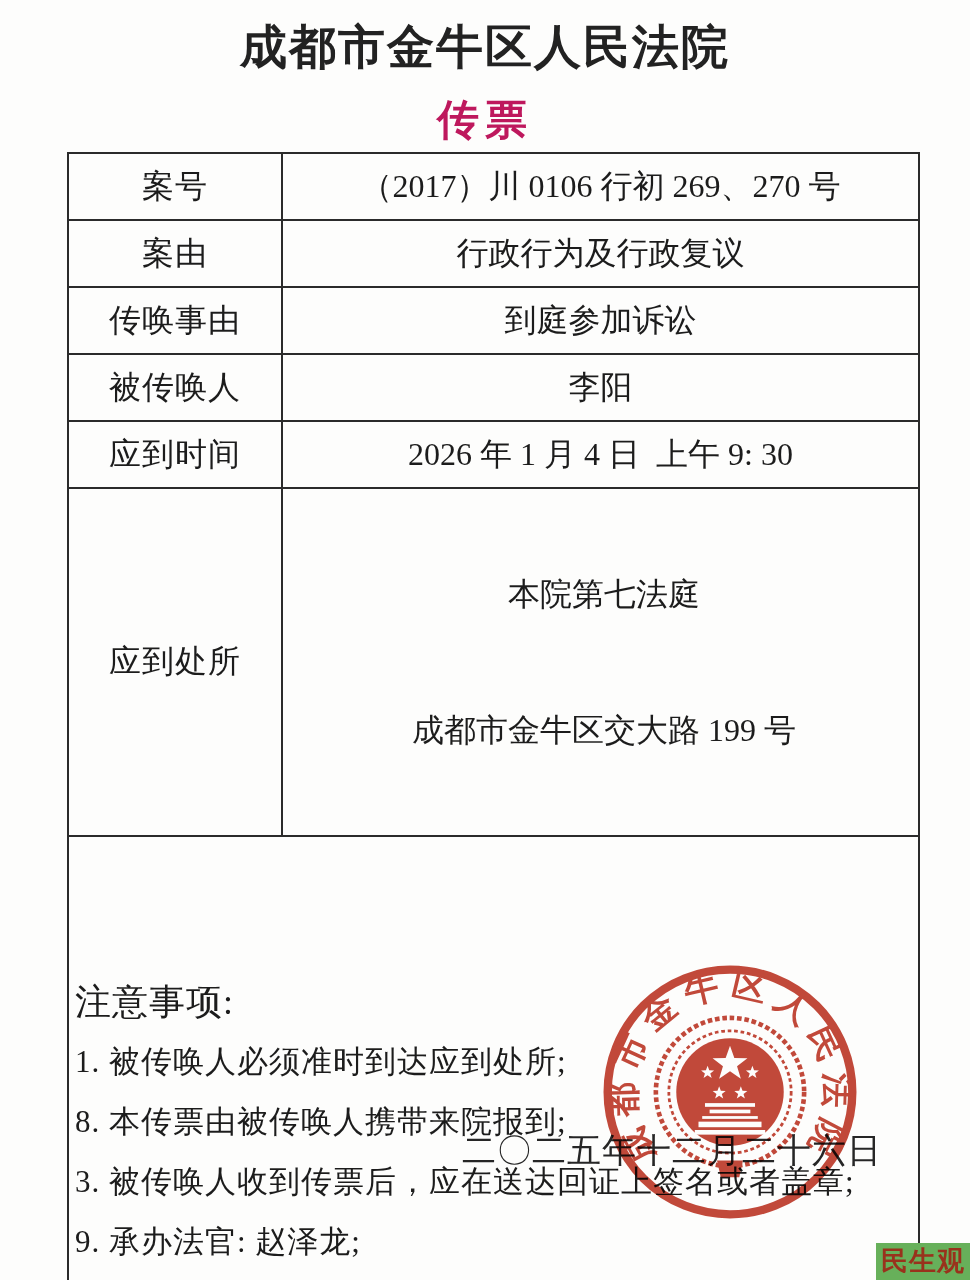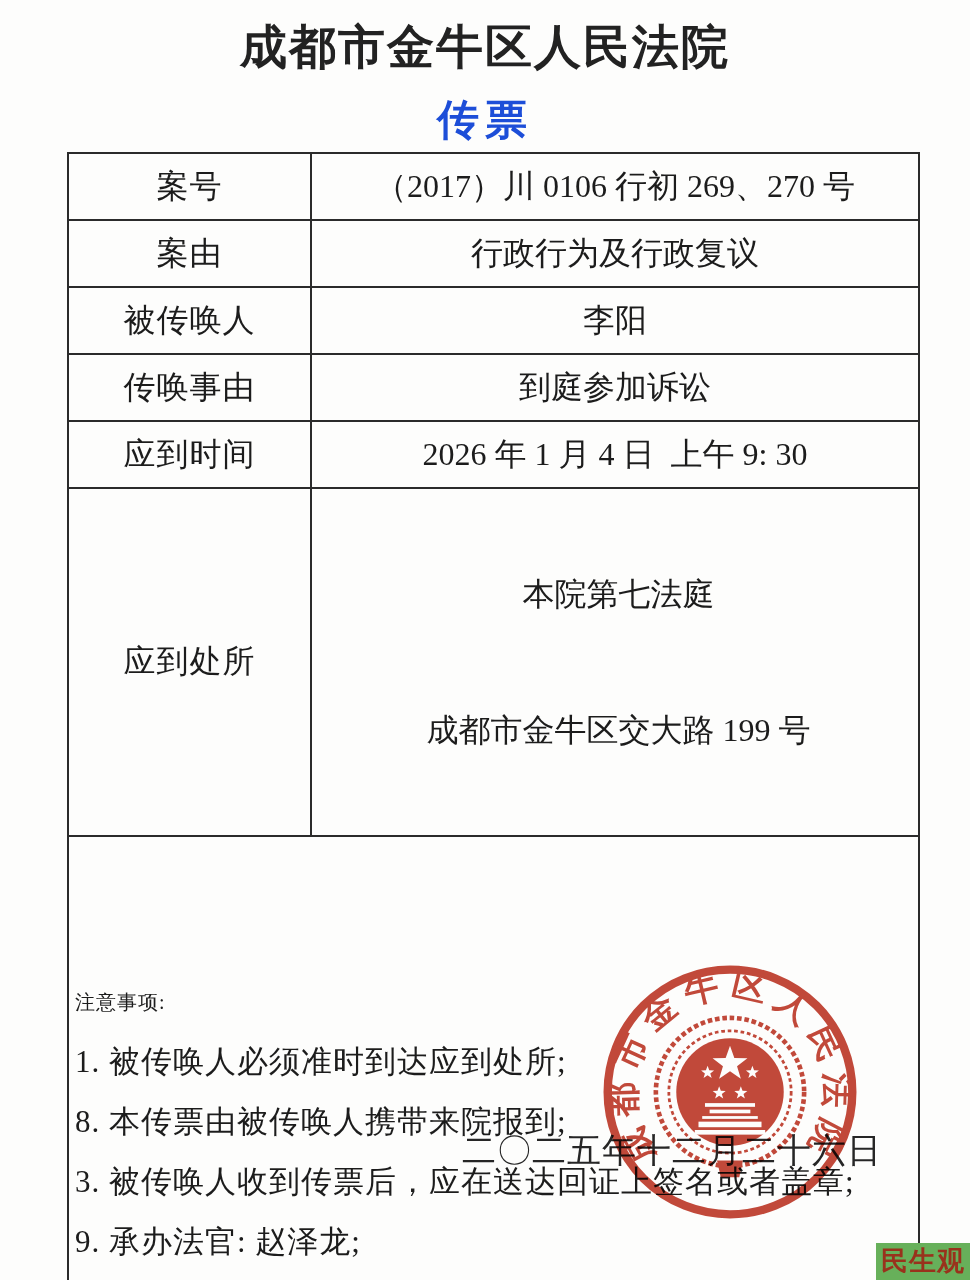--- a/index.html
+++ b/index.html
@@ -22,56 +22,56 @@
     letter-spacing: 2px;
     color: #222;
   }
   .doc-title {
     position: absolute;
     top: 92px; left: 0; right: 0;
     text-align: center;
     font-size: 42px;
     font-weight: 700;
     letter-spacing: 6px;
-    color: #1d4ed8;
+    color: #be185d;
   }
 
   table.summons {
     position: absolute;
     left: 67px; top: 152px;
     width: 853px;
     border-collapse: collapse;
     table-layout: fixed;
   }
   table.summons td {
     border: 2px solid #2b2b2b;
     vertical-align: middle;
     font-size: 32px;
     color: #1c1c1c;
   }
   td.label-cell {
-    width: 243px;
+    width: 214px;
     text-align: center;
     letter-spacing: 1px;
   }
   td.value-cell {
     text-align: center;
     white-space: pre;
   }
   tr.row-normal { height: 67px; }
   tr.row-tall { height: 130px; }
   .value-line { line-height: 62px; white-space: pre; padding-left: 7px; }
 
   td.notes-cell {
     height: 617px;
     vertical-align: top;
     padding: 14px 6px 0 6px;
   }
   .notes-heading {
-    font-size: 20px;
+    font-size: 36px;
     line-height: 60px;
     letter-spacing: 1px;
   }
   ul.notes-list { list-style: none; }
   ul.notes-list li {
     font-size: 31px;
     line-height: 60px;
     letter-spacing: 1px;
     white-space: pre;
   }
@@ -120,26 +120,26 @@
     <tbody>
       <tr class="row-normal">
         <td class="label-cell">案号</td>
         <td class="value-cell">（2017）川 0106 行初 269、270 号</td>
       </tr>
       <tr class="row-normal">
         <td class="label-cell">案由</td>
         <td class="value-cell">行政行为及行政复议</td>
       </tr>
       <tr class="row-normal">
+        <td class="label-cell">传唤事由</td>
+        <td class="value-cell">到庭参加诉讼</td>
+      </tr>
+      <tr class="row-normal">
         <td class="label-cell">被传唤人</td>
         <td class="value-cell">李阳</td>
-      </tr>
-      <tr class="row-normal">
-        <td class="label-cell">传唤事由</td>
-        <td class="value-cell">到庭参加诉讼</td>
       </tr>
       <tr class="row-normal">
         <td class="label-cell">应到时间</td>
         <td class="value-cell">2026 年 1 月 4 日  上午 9: 30</td>
       </tr>
       <tr class="row-tall">
         <td class="label-cell">应到处所</td>
         <td class="value-cell">
           <div class="value-line">本院第七法庭</div>
           <div class="value-line">成都市金牛区交大路 199 号</div>

